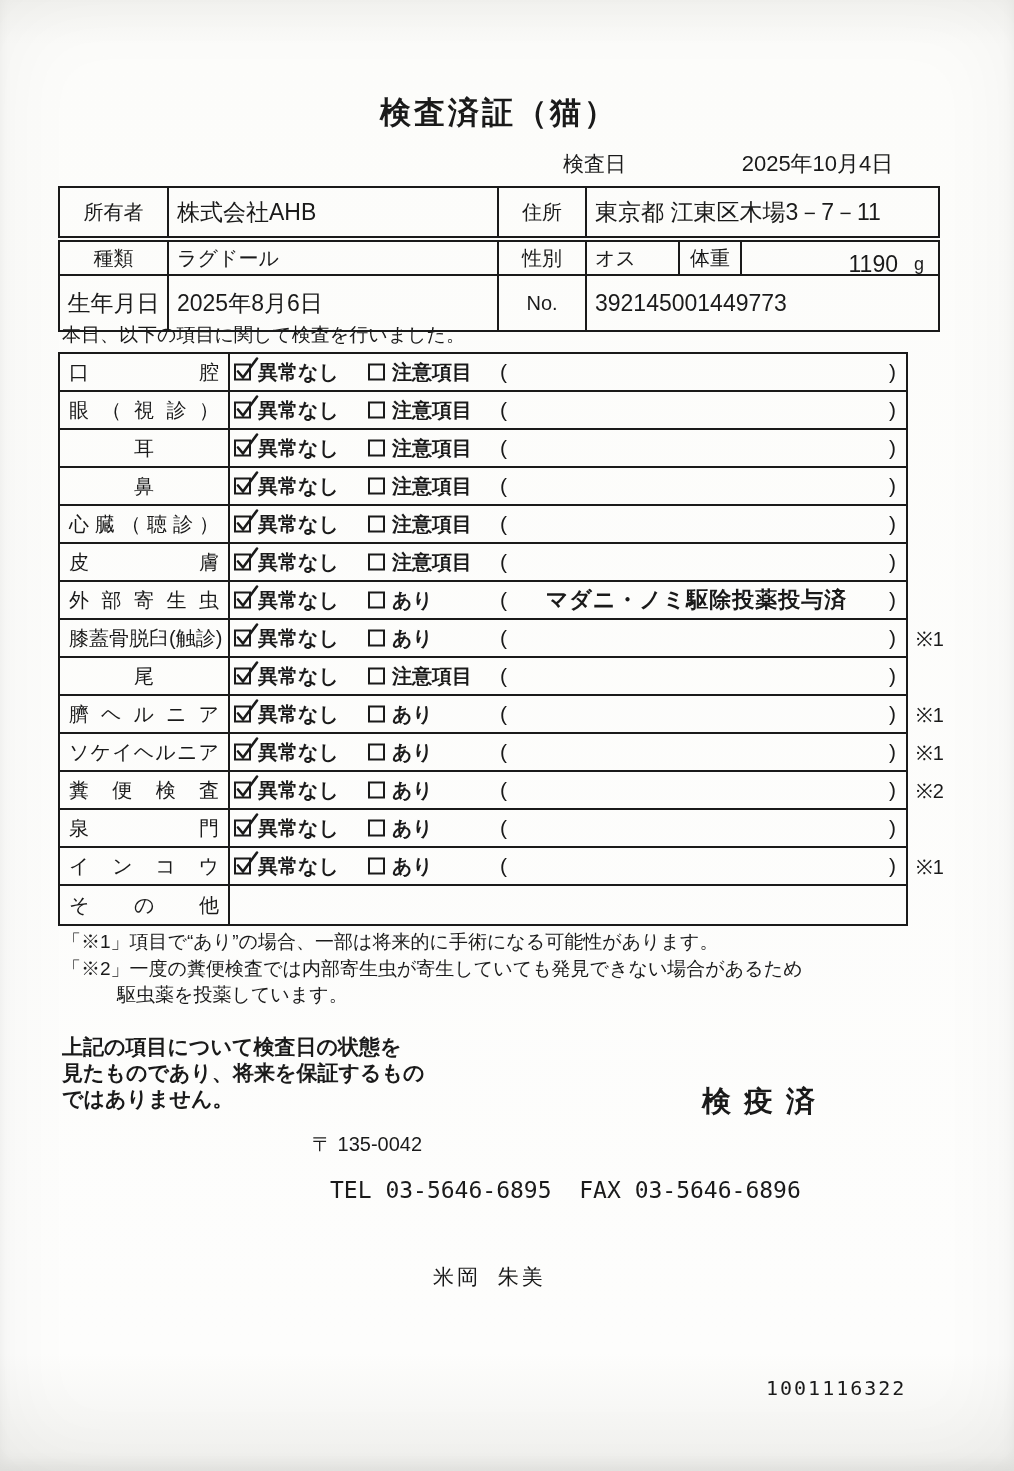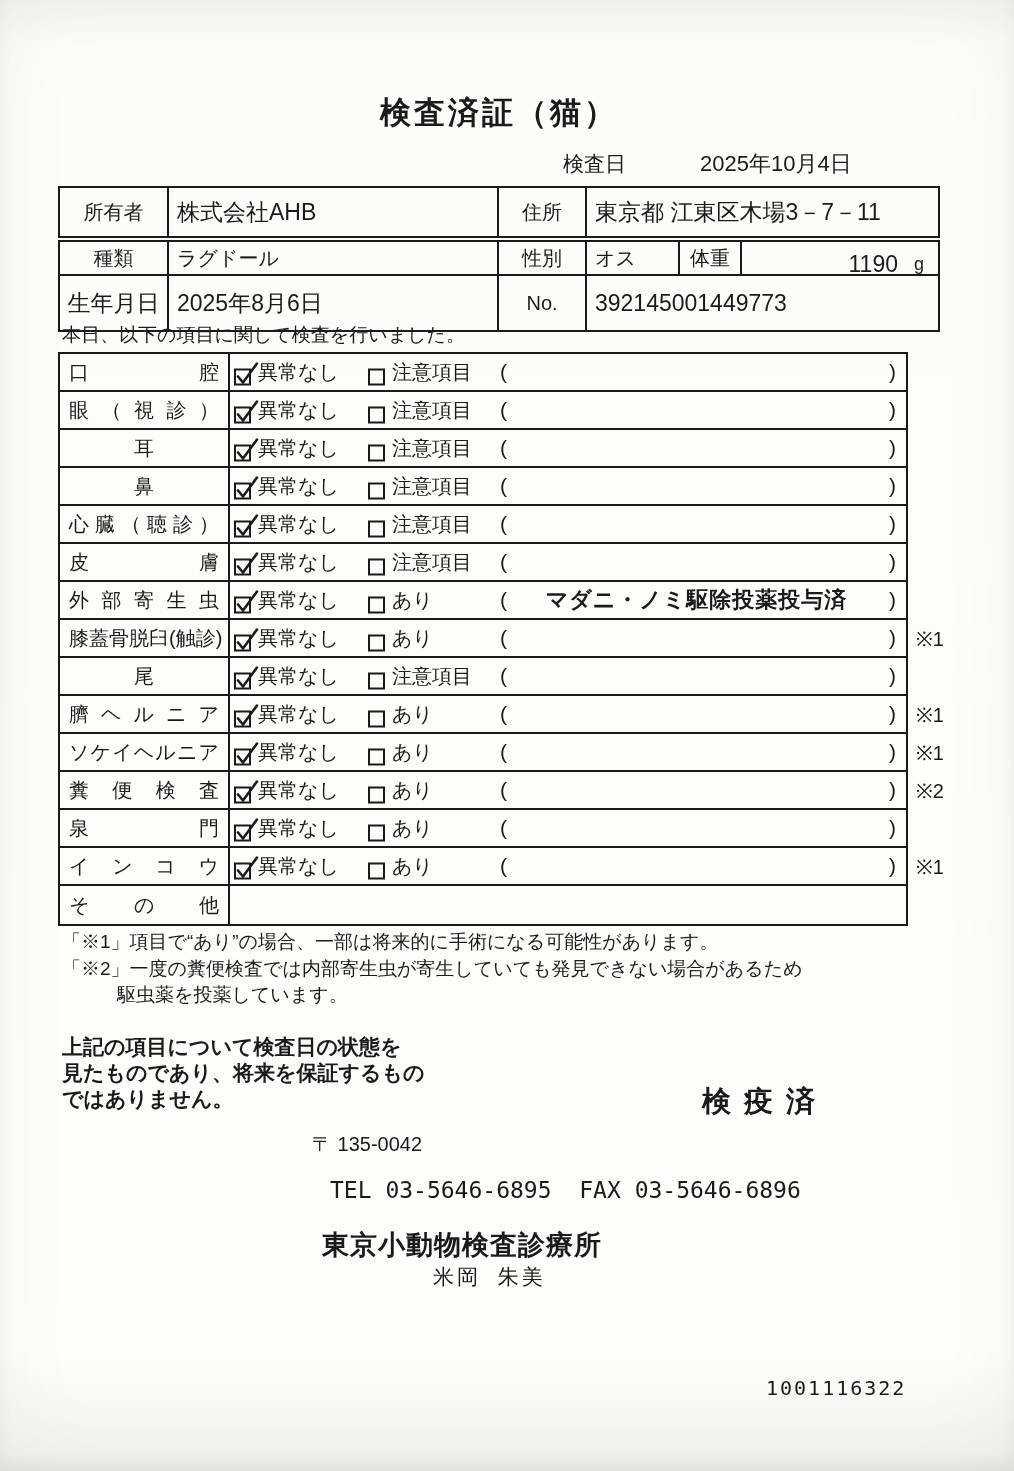--- a/index.html
+++ b/index.html
@@ -16,21 +16,21 @@
   .page::after {
     content:""; position:absolute; inset:0; pointer-events:none;
     box-shadow: inset 0 0 90px rgba(0,0,0,0.045), inset 0 -8px 14px rgba(0,0,0,0.05);
   }
 
   .title {
     position:absolute; top:92px; left:58px; width:882px;
     text-align:center; font-size:31px; font-weight:600; letter-spacing:3px;
   }
   .date-label { position:absolute; top:150px; left:563px; font-size:21px; font-weight:500; }
-  .date-value { position:absolute; top:149px; left:700px; width:235px; text-align:left; font-size:22px; font-weight:500; }
+  .date-value { position:absolute; top:149px; left:700px; width:235px; text-align:center; font-size:22px; font-weight:500; }
 
   
   .info { position:absolute; left:58px; width:882px; display:grid; border:2px solid #1a1a1a; background:transparent; }
   .info-a { top:186px; height:52px; grid-template-columns:109px 330px 88px 1fr; }
   .info-b { top:240px; height:36px; grid-template-columns:109px 330px 88px 93px 62px 1fr; }
   .info-c { top:274px; height:58px; grid-template-columns:109px 330px 88px 1fr; }
   .cell { border-right:2px solid #1a1a1a; display:flex; align-items:center; padding:0 8px; font-size:20px; font-weight:500; overflow:hidden; white-space:nowrap; }
   .cell.last { border-right:none; }
   .lab { justify-content:center; }
   .big { font-size:23px; }
@@ -43,21 +43,21 @@
   .exam-table { position:absolute; top:352px; left:58px; width:850px; border:2px solid #1a1a1a; }
   .t-row { display:flex; height:38px; border-bottom:2px solid #1a1a1a; position:relative; }
   .t-row:last-child { border-bottom:none; }
   .t-label {
     width:170px; border-right:2px solid #1a1a1a;
     display:flex; justify-content:space-between; align-items:center;
     padding:0 9px; font-size:20px; font-weight:500; white-space:nowrap;
   }
   .t-label.single { justify-content:center; }
   .t-content { flex:1; position:relative; font-size:20px; }
-  .chk { position:absolute; top:50%; transform:translateY(-50%); display:flex; align-items:flex-end; gap:7px; font-weight:400; }
+  .chk { position:absolute; top:50%; transform:translateY(-50%); display:flex; align-items:center; gap:7px; font-weight:700; }
   .chk1 { left:4px; }
   .chk2 { left:138px; }
   .box { width:17px; height:17px; border:2px solid #1a1a1a; position:relative; flex:0 0 auto; }
   .box svg { position:absolute; left:-2px; top:-9px; overflow:visible; }
   .paren { position:absolute; top:50%; transform:translateY(-50%); font-size:21px; }
   .paren.open { left:270px; }
   .paren.close { right:10px; }
   .note {
     position:absolute; left:285px; right:28px; top:50%; transform:translateY(-50%);
     text-align:center; font-size:22px; font-weight:600; letter-spacing:1px; white-space:nowrap;
@@ -486,17 +486,16 @@
 
   <div class="disclaimer">上記の項目について検査日の状態を
 見たものであり、将来を保証するもの
 ではありません。</div>
   <div class="stamp">検疫済</div>
 
   <div class="addr-row">
     <span>〒 135-0042</span>
   </div>
   <div class="telfax">TEL 03-5646-6895  FAX 03-5646-6896</div>
-  <div class="clinic">東京小動物検査診療所</div>
   <div class="examiner">米岡 朱美</div>
   <div class="serial">1001116322</div>
 
 </div>
 
 </body></html>

